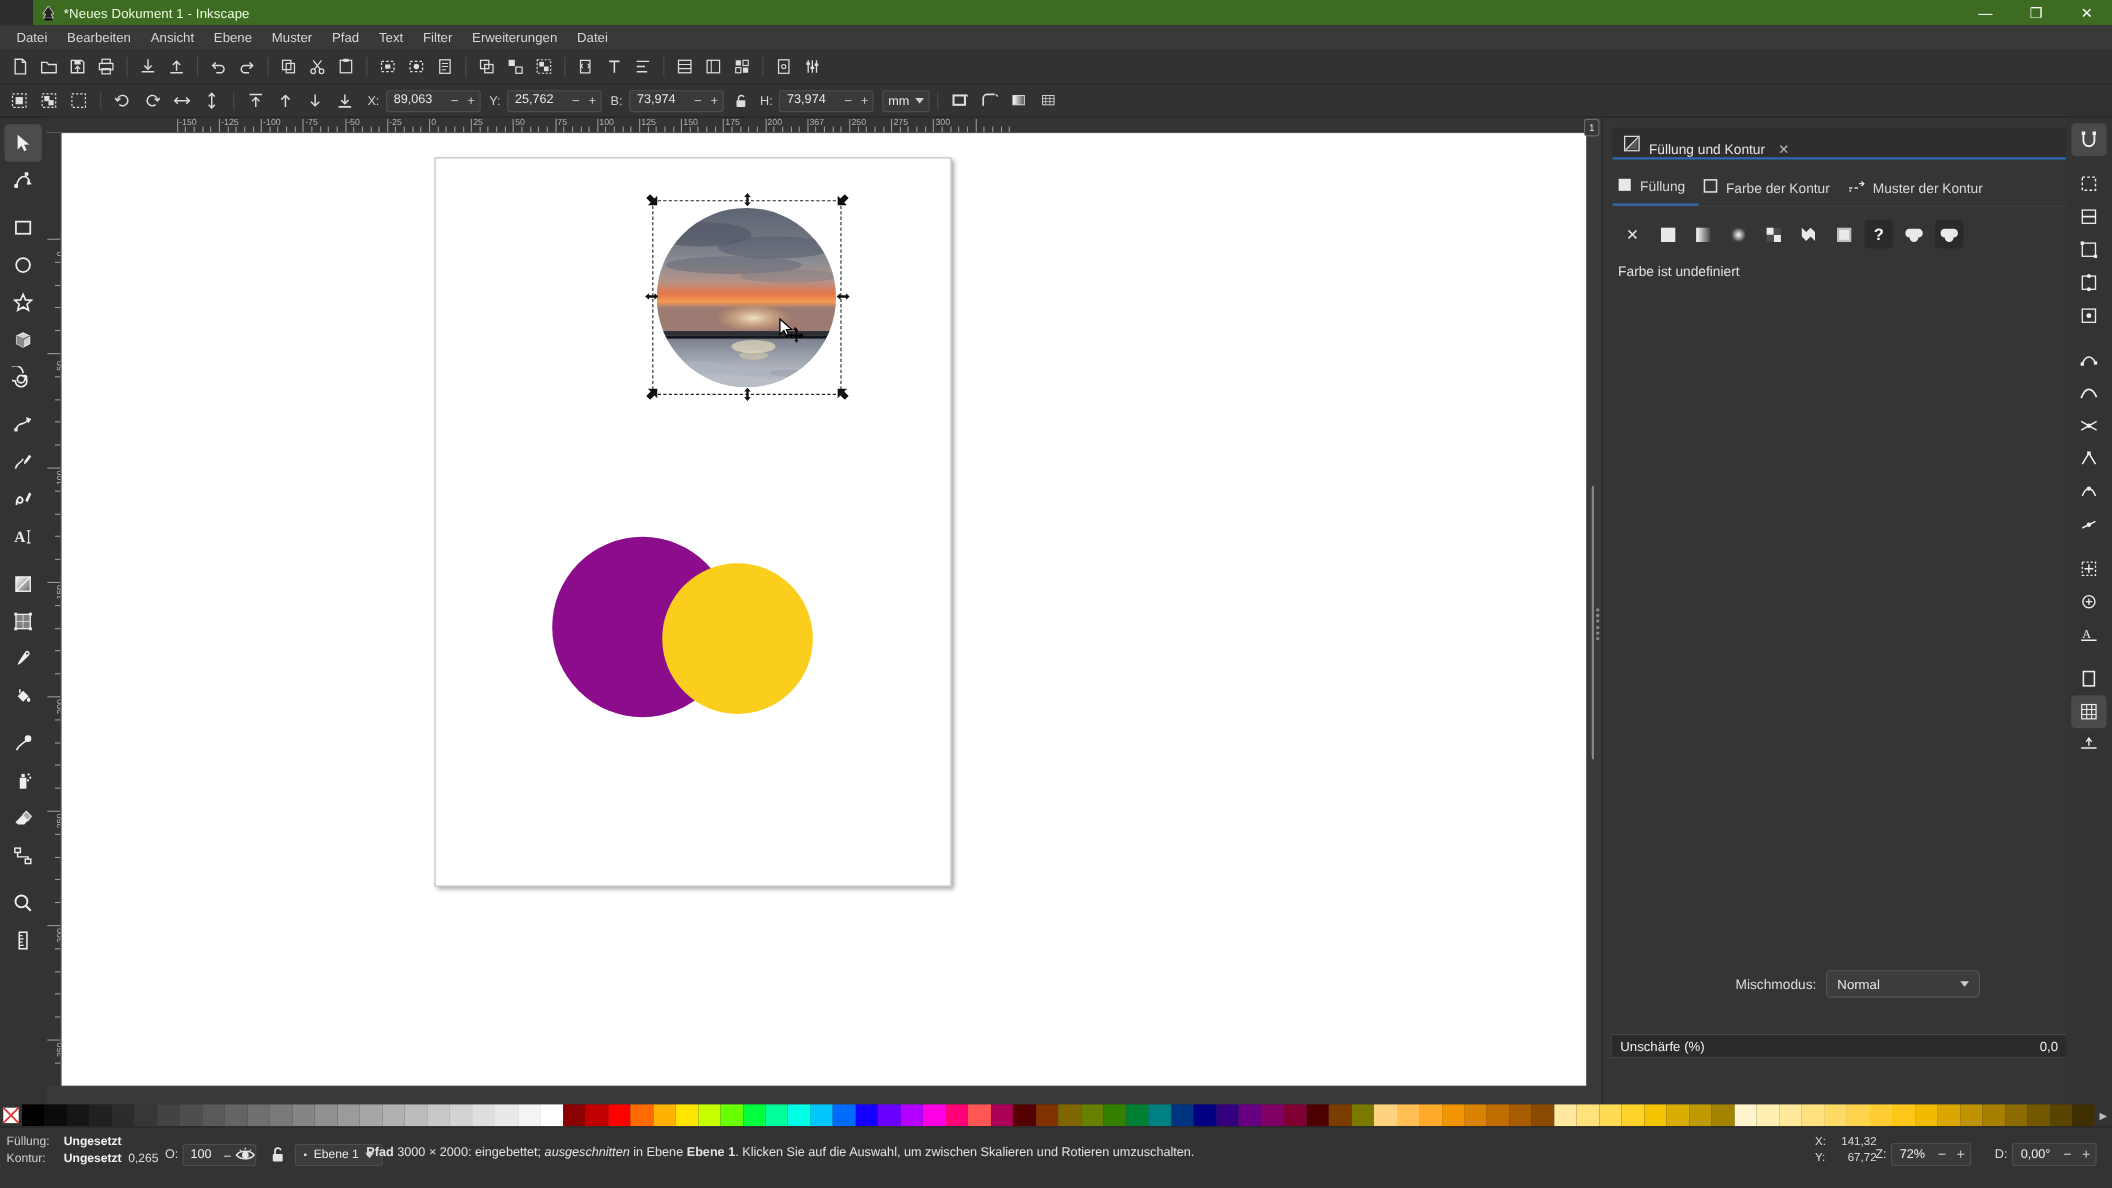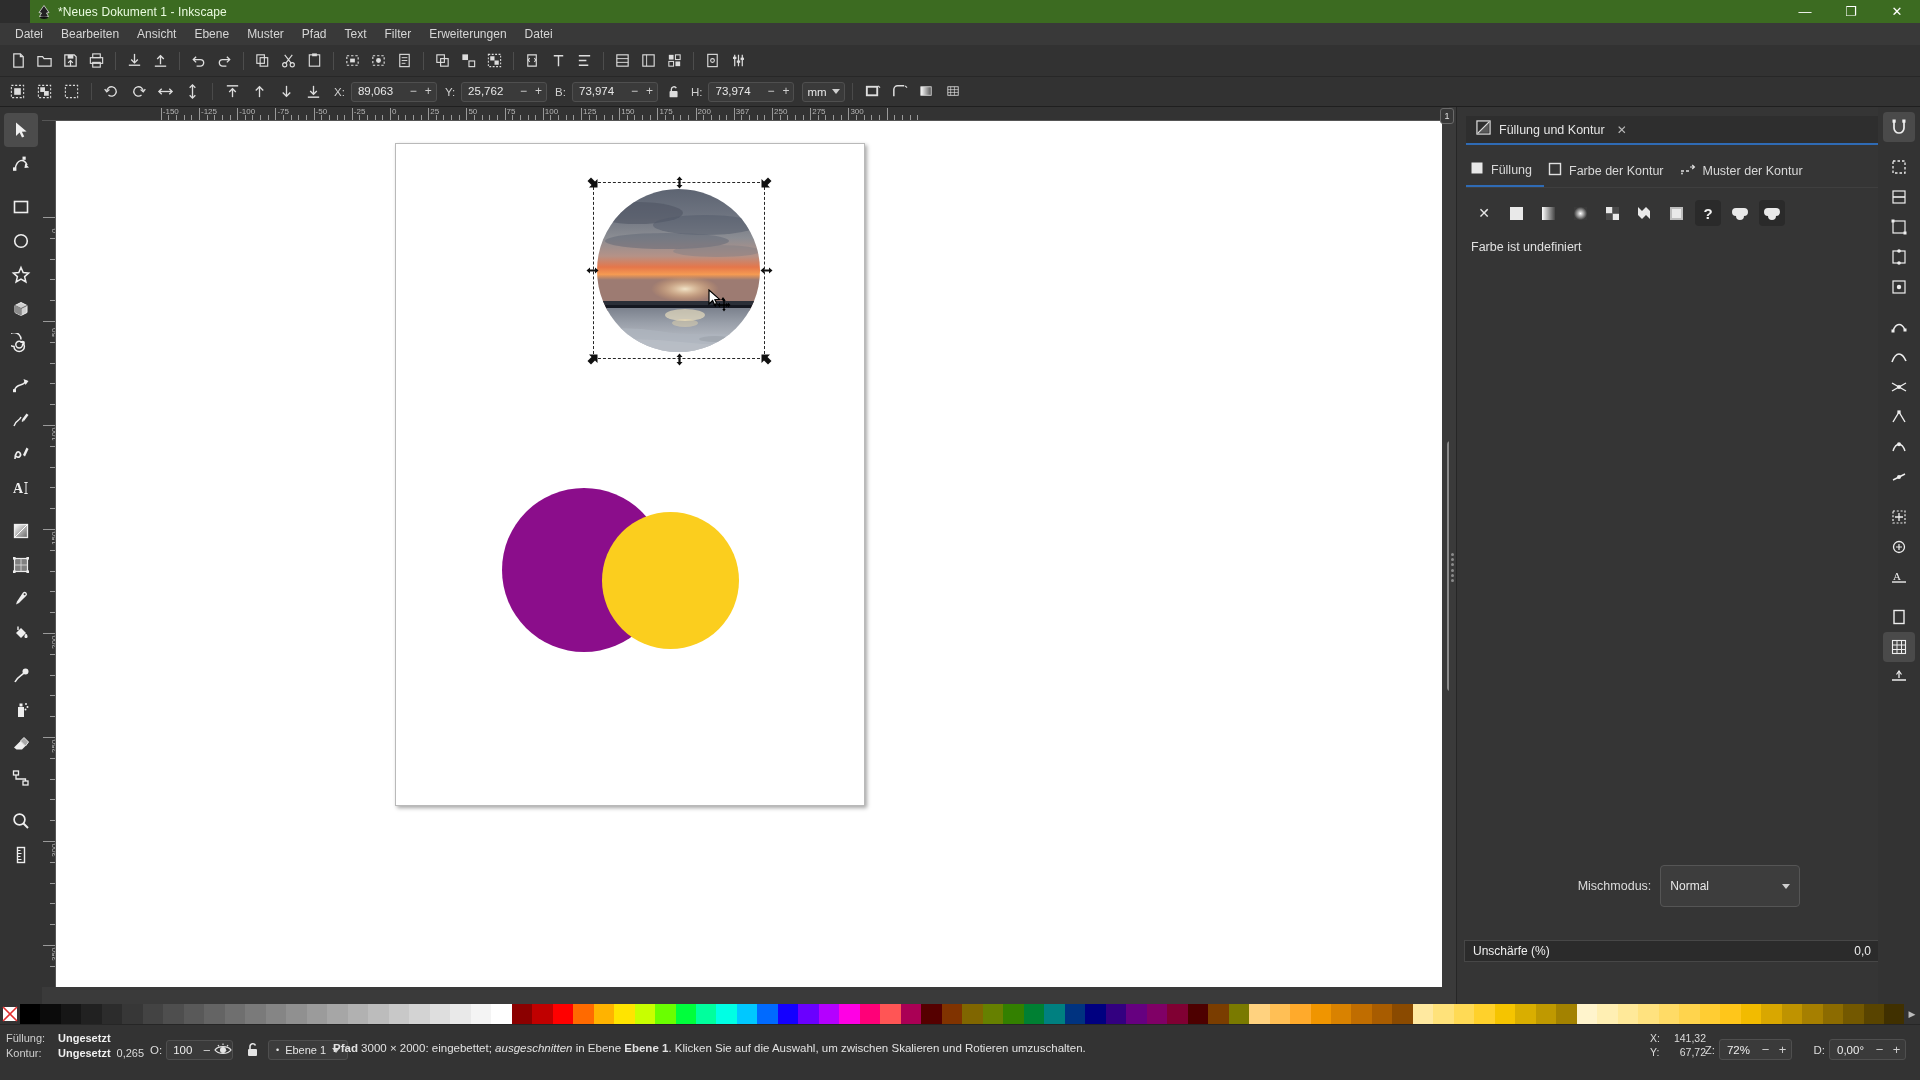--- a/index.html
+++ b/index.html
@@ -86,35 +86,35 @@
   
   .circ{position:absolute;border-radius:50%;}
 
   
   .dockpanel{position:absolute;left:1456px;top:0;width:464px;height:921px;background:#353535;
     border-left:1px solid #262626;}
   .dockhandle{position:absolute;left:1449px;top:0;width:7px;height:921px;background:#3a3a3a;
     display:flex;align-items:center;justify-content:center;}
   .dots{width:3px;height:30px;display:flex;flex-direction:column;justify-content:space-between;}
   .dots i{width:3px;height:3px;background:#8a8a8a;border-radius:50%;}
-  .paneltab{height:29px;display:flex;align-items:center;padding:0 10px;gap:8px;
+  .paneltab{height:29px;display:flex;align-items:flex-end;padding:0 10px;gap:8px;
     border-bottom:2px solid #2f6bb5;background:#2e2e2e;margin:9px 9px 0 9px;}
   .paneltab .ptitle{font-size:12.5px;color:#e4e4e4;}
   .paneltab .pclose{margin-left:4px;font-size:12px;color:#b9b9b9;}
   .fsTabs{display:flex;gap:0;margin:10px 9px 0 9px;border-bottom:1px solid #3f3f3f;}
   .fsTab{display:flex;align-items:center;gap:7px;padding:6px 12px 7px 4px;font-size:12.5px;color:#d8d8d8;}
   .fsTab.active{border-bottom:2px solid #2f6bb5;}
   .typerow{display:flex;align-items:center;gap:6px;margin:12px 0 0 14px;}
   .tbtn{width:26px;height:26px;display:flex;align-items:center;justify-content:center;border-radius:4px;}
   .tbtn.sel{background:#2a2a2a;}
   .undefmsg{margin:14px 0 0 14px;font-size:12.5px;color:#e0e0e0;}
   .blendrow{position:absolute;left:0;bottom:121px;width:464px;display:flex;align-items:center;
     justify-content:center;gap:9px;}
   .blendlbl{font-size:12.5px;color:#dcdcdc;}
-  .blendsel{width:140px;height:42px;background:#3d3d3d;border:1px solid #555;border-radius:4px;
+  .blendsel{width:140px;height:25px;background:#3d3d3d;border:1px solid #555;border-radius:4px;
     display:flex;align-items:center;padding:0 9px;font-size:12px;color:#e8e8e8;}
   .blendsel .caret{margin-left:auto;}
   .sliderrow{position:absolute;left:7px;width:450px;height:22px;display:flex;align-items:center;}
   .slidertrack{position:relative;flex:1;height:22px;background:#2b2b2b;border:1px solid #474747;
     display:flex;align-items:center;}
   .slidertrack.filled{background:#2f6bb5;border-color:#2f6bb5;}
   .slidertrack .sl{font-size:12px;color:#f0f0f0;padding-left:8px;}
   .slidertrack .sv{margin-left:auto;font-size:12px;color:#f0f0f0;padding-right:8px;}
   .pm{width:17px;text-align:center;font-size:13px;color:#cfcfcf;}
 

